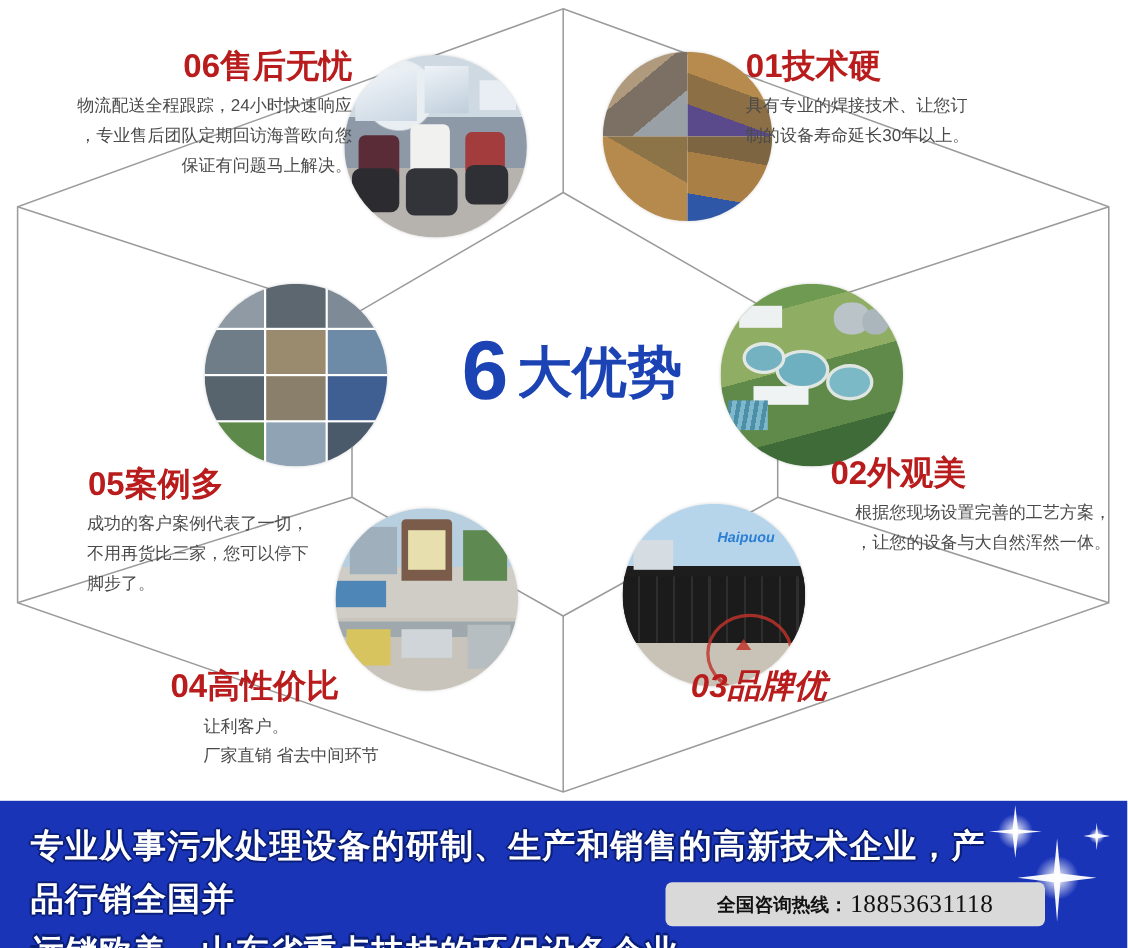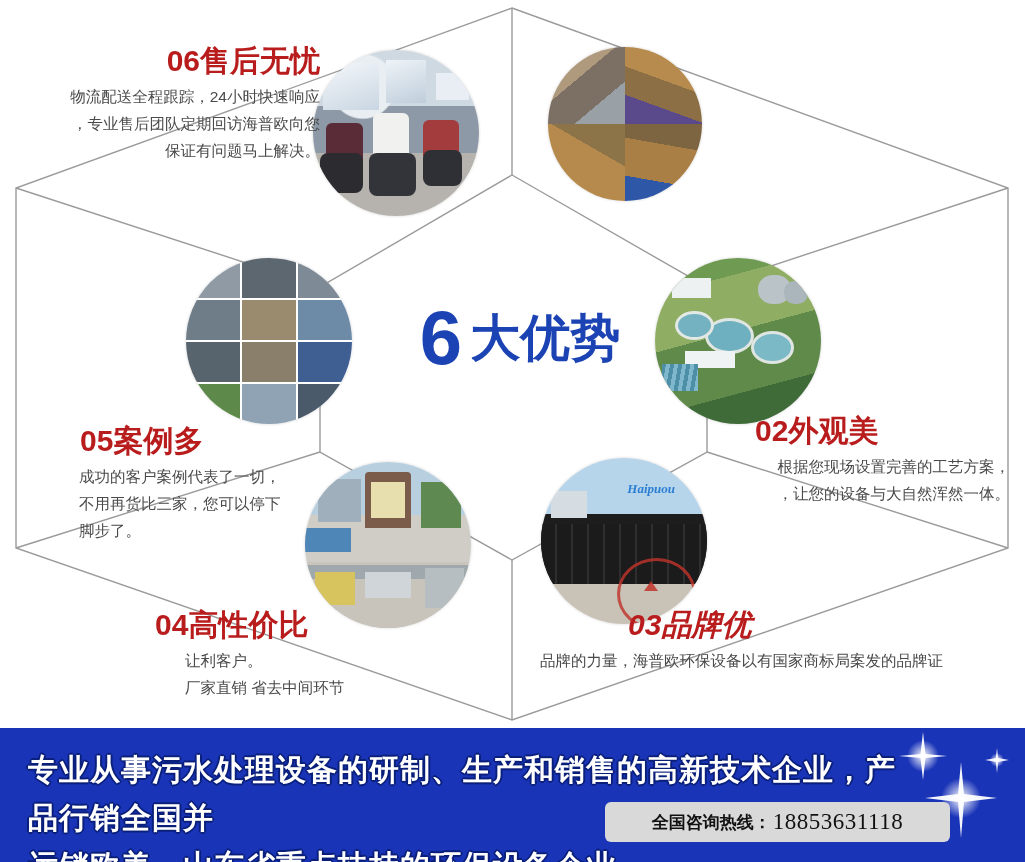--- a/index.html
+++ b/index.html
@@ -152,20 +152,29 @@
       <div>保证有问题马上解决。</div>
     </div>
   </div>
 
   <div class="photo" style="left:548px;top:47px;width:154px;height:154px;">
     <div class="grid4">
       <div class="cell" style="background:linear-gradient(140deg,#b09a7e 0 40%,#7c6f63 40% 70%,#9aa1a6 70% 100%);"></div>
       <div class="cell" style="background:linear-gradient(200deg,#b68b4d 0 45%,#8c6f45 45% 72%,#5a4a8c 72% 100%);"></div>
       <div class="cell" style="background:linear-gradient(30deg,#3a5fb0 0 22%,#b58a4c 22% 65%,#8d7348 65% 100%);"></div>
       <div class="cell" style="background:linear-gradient(10deg,#2f57a8 0 28%,#a97f45 28% 70%,#7d6541 70% 100%);"></div>
+    </div>
+  </div>
+  <div class="block ta-left" style="left:678px;top:44px;width:330px;">
+    <div class="title">
+      <span>01</span><span>技术硬</span>
+    </div>
+    <div class="desc" style="margin-top:6px;">
+      <div>具有专业的焊接技术、让您订</div>
+      <div>制的设备寿命延长30年以上。</div>
     </div>
   </div>
 
   <div class="photo" style="left:186px;top:258px;width:166px;height:166px;">
     <div class="grid9">
       <div class="cell" style="background:#8f9aa4;"></div>
       <div class="cell" style="background:#5d6770;"></div>
       <div class="cell" style="background:#7e8a95;"></div>
       <div class="cell" style="background:#6f7d88;"></div>
       <div class="cell" style="background:#9a8a6e;"></div>
@@ -227,37 +236,36 @@
   <div class="block ta-left" style="left:155px;top:608px;width:320px;">
     <div class="title">
       <span>04</span><span>高性价比</span>
     </div>
     <div class="desc" style="margin-top:6px;margin-left:30px;">
       <div>让利客户。</div>
       <div>厂家直销 省去中间环节</div>
     </div>
   </div>
 
-  <div class="photo" style="left:541px;top:458px;width:166px;height:166px;font-family:Liberation Serif, serif;">
+  <div class="photo" style="left:566px;top:458px;width:166px;height:166px;">
     <div class="inner" style="background:linear-gradient(180deg,#b6d4ea 0 34%,#1d1d1d 34% 76%,#c9c2b6 76% 100%);">
       <div style="position:absolute;left:6%;top:20%;width:22%;height:16%;background:#d6dde2;"></div>
       <div style="position:absolute;left:0%;top:40%;width:100%;height:36%;background:repeating-linear-gradient(90deg,#1b1b1b 0 14px,#2e2e2e 14px 16px);"></div>
       <span style="position:absolute;left:52%;top:14%;font-size:13px;font-weight:bold;color:#2a7fd4;font-style:italic;">Haipuou</span>
       <div style="position:absolute;left:46%;top:60%;width:44%;height:40%;border-radius:50%;border:3px solid #c0342c;opacity:.82;"></div>
       <div style="position:absolute;left:62%;top:74%;width:0;height:0;
                   border-left:7px solid transparent;border-right:7px solid transparent;
                   border-bottom:10px solid #c0342c;opacity:.85;"></div>
     </div>
   </div>
   <div class="block ta-left" style="left:540px;top:608px;width:470px;">
     <div class="title" style="margin-left:88px;font-style:italic;">
       <span>03</span><span>品牌优</span>
     </div>
     <div class="desc" style="margin-top:6px;">
-      <div>品牌的力量，海普欧环保设备以有国家商标局案发的品牌证</div>
     </div>
   </div>
 
   <div id="banner">
     <svg class="sparkles" viewBox="0 0 260 134">
       <defs>
         <radialGradient id="gglow" cx="50%" cy="50%" r="50%">
           <stop offset="0%" stop-color="#ffffff" stop-opacity="1"></stop>
           <stop offset="100%" stop-color="#ffffff" stop-opacity="0"></stop>
         </radialGradient>

